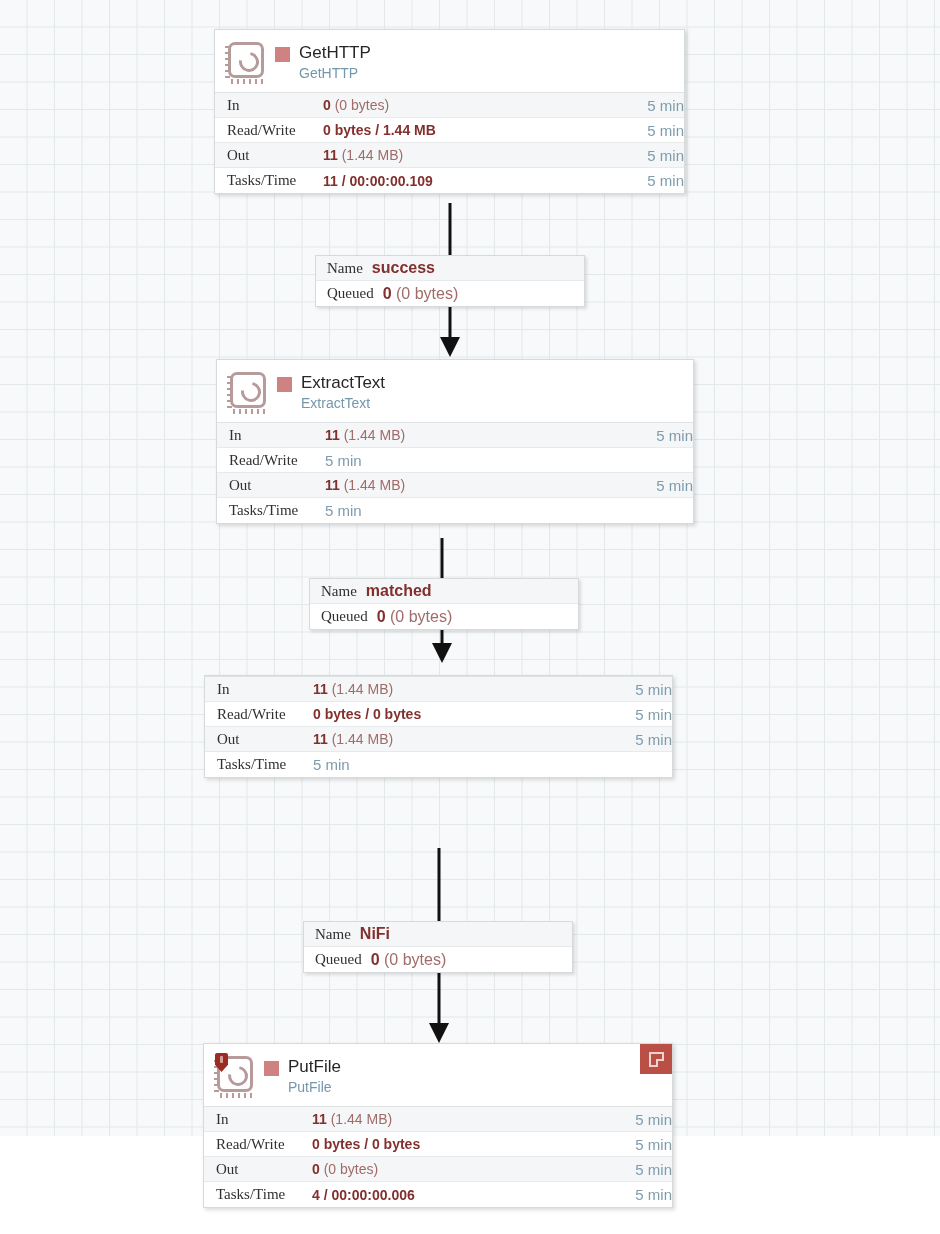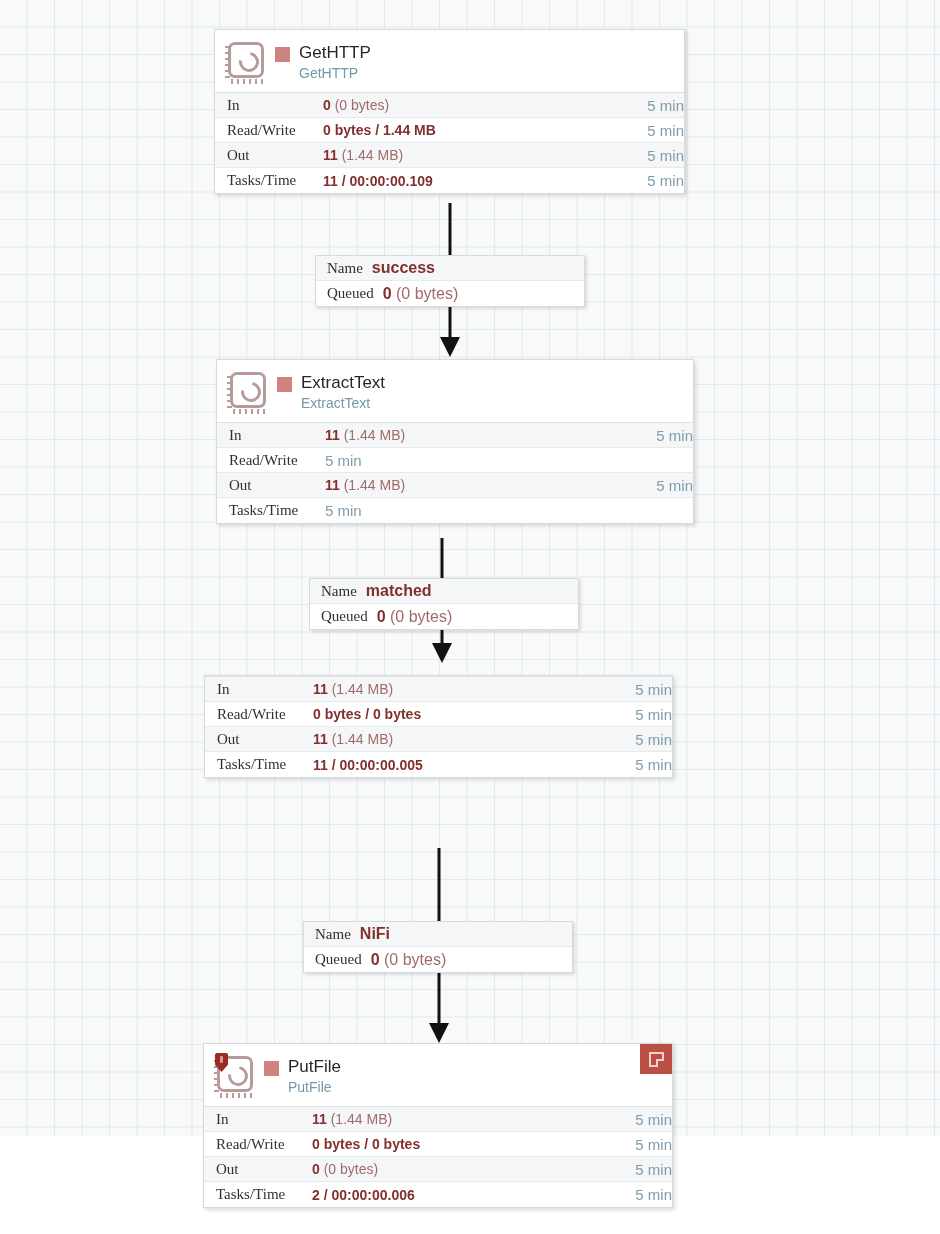--- a/index.html
+++ b/index.html
@@ -350,21 +350,20 @@
         <span class="s-value">0 bytes / 0 bytes</span>
         <span class="s-time">5 min</span>
       </div>
       <div class="srow shade">
         <span class="s-label">Out</span>
         <span class="s-value"><span>11</span> <span class="dim">(1.44 MB)</span></span>
         <span class="s-time">5 min</span>
       </div>
       <div class="srow">
         <span class="s-label">Tasks/Time</span>
-        <span class="s-value">11 / 00:00:00.005</span>
         <span class="s-time">5 min</span>
       </div>
     </div>
   </div>
 
   <div class="conn-label" style="left:303px; top:921px;">
     <div class="cl-row top">
       <span class="cl-key">Name</span>
       <span class="cl-val">NiFi</span>
     </div>
@@ -406,19 +405,19 @@
         <span class="s-value">0 bytes / 0 bytes</span>
         <span class="s-time">5 min</span>
       </div>
       <div class="srow shade">
         <span class="s-label">Out</span>
         <span class="s-value"><span>0</span> <span class="dim">(0 bytes)</span></span>
         <span class="s-time">5 min</span>
       </div>
       <div class="srow">
         <span class="s-label">Tasks/Time</span>
-        <span class="s-value">2 / 00:00:00.006</span>
+        <span class="s-value">4 / 00:00:00.006</span>
         <span class="s-time">5 min</span>
       </div>
     </div>
   </div>
 
 </div>
 
 </body></html>

